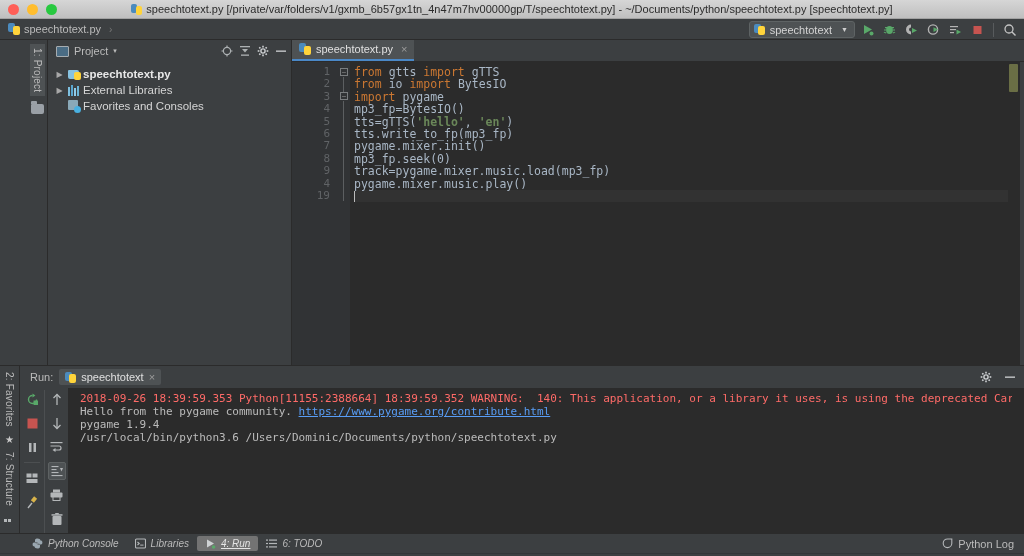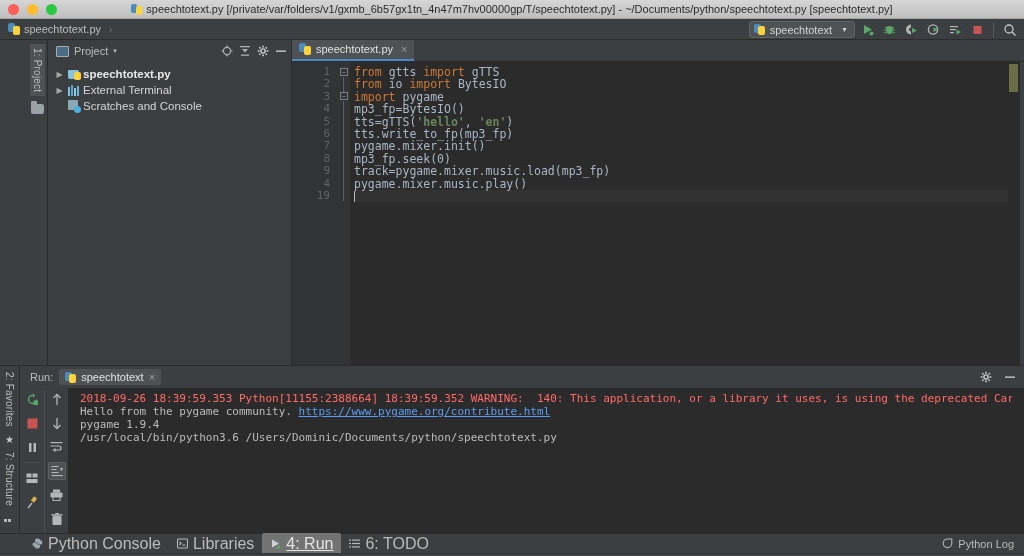--- a/index.html
+++ b/index.html
@@ -252,22 +252,22 @@
     position: absolute; left: 0; right: 0; bottom: 2px; height: 7px;
   }
   .console-vbar { width: 12px; background: #2b2b2b; }
 
   
   .toolwin-bar {
     height: 20px; background: #3c3f41; border-top: 1px solid #2b2b2b;
     display: flex; align-items: center; padding-left: 24px; gap: 0px; position: relative;
   }
   .tw-item {
-    display: flex; align-items: center; gap: 5px; font-size: 16px;
-    color: #bbbbbb; padding: 2px 8px; border-radius: 2px;
+    display: flex; align-items: center; gap: 5px; font-size: 10px;
+    color: #bbbbbb; padding: 2px 8px; border-radius: 2px; font-style: italic;
   }
   .tw-item.active { background: #737373; color: #e4e4e4; }
   .tw-right { position: absolute; right: 10px; display: flex; align-items: center; gap: 5px; }
 
   .statusbar {
     height: 20px; background: #3c3f41; border-top: 1px solid #333638;
     display: flex; align-items: center; padding-left: 8px; position: relative;
   }
 
   svg { display: block; }
@@ -410,26 +410,26 @@
         <span class="tree-label bold">speechtotext.py</span>
       </div>
       <div class="tree-row">
         <span class="tw">▶</span>
         <span class="ico-lib">
             <i></i>
             <i></i>
             <i></i>
             <i></i>
           </span>
-        <span class="tree-label">External Terminal</span>
+        <span class="tree-label">External Libraries</span>
       </div>
       <div class="tree-row">
         <span class="tw"></span>
         <span class="ico-scratch"></span>
-        <span class="tree-label">Scratches and Console</span>
+        <span class="tree-label">Favorites and Consoles</span>
       </div>
     </div>
   </div>
 
   <div class="editor-wrap">
     <div class="tabrow">
       <div class="etab">
         <span class="pyfile-icon"></span>
         <span>speechtotext.py</span>
         <span class="close">×</span>

